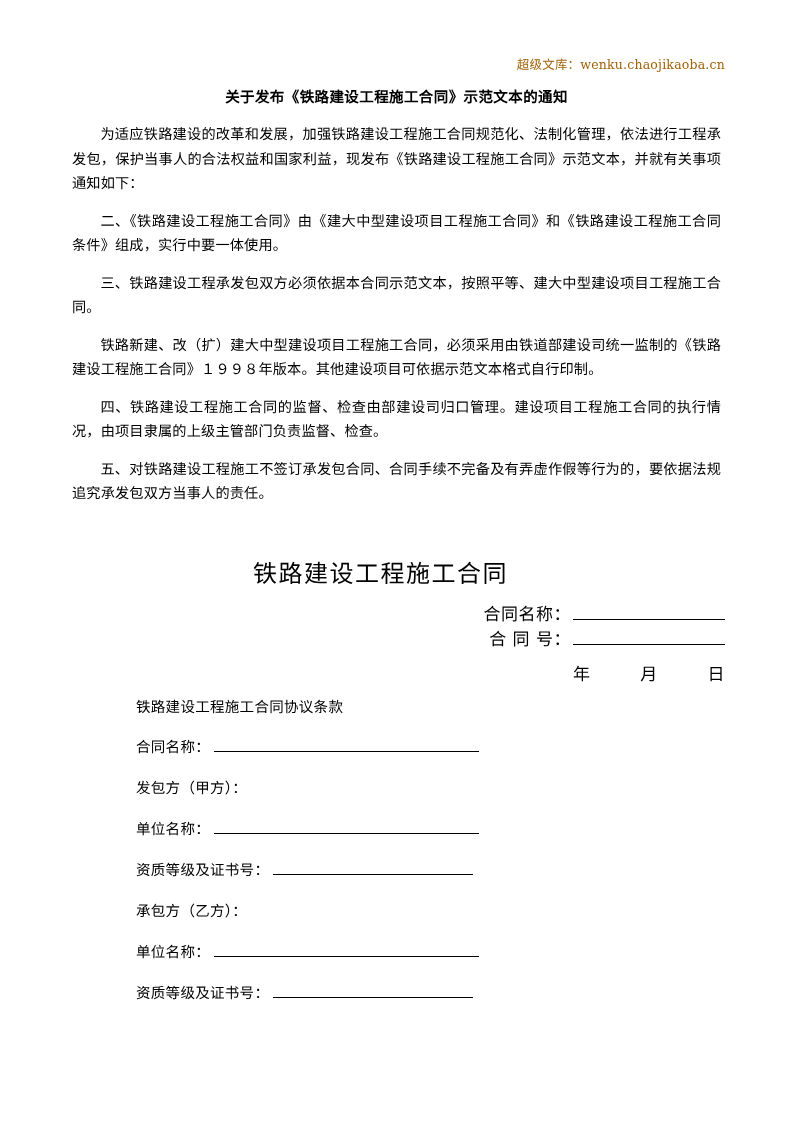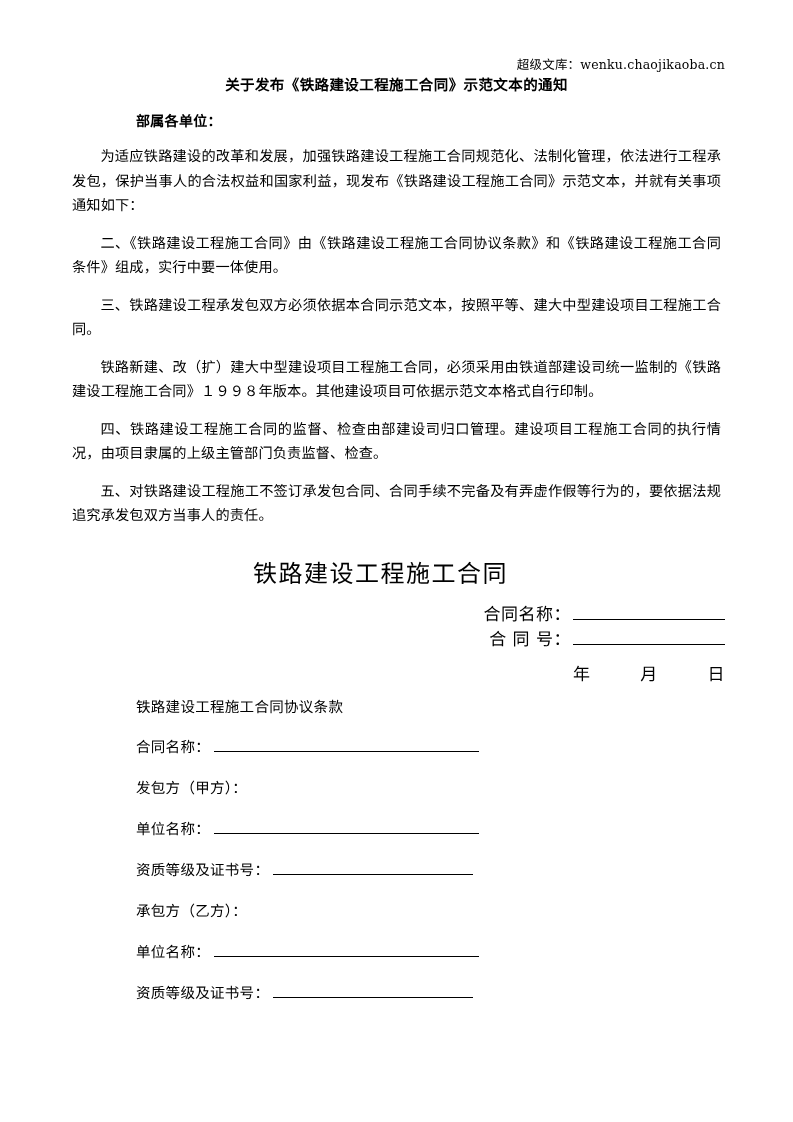--- a/index.html
+++ b/index.html
@@ -21,30 +21,30 @@
     box-sizing: border-box;
   }
 
   
   .watermark {
     position: absolute;
     top: 54px;
     right: 68px;
     font-family: "DejaVu Serif", "Liberation Serif", serif;
     font-size: 12.5px;
-    color: #000000;
+    color: #a16207;
     white-space: nowrap;
     letter-spacing: 0.2px;
   }
 
   
   .notice {
     position: absolute;
     left: 72px;
-    top: 74px;
+    top: 86px;
     width: 649px;
   }
   .doc-title {
     text-align: center;
     font-size: 14.5px;
     font-weight: bold;
     line-height: 22px;
     letter-spacing: 0.4px;
     margin: 0 0 14px 0;
   }
@@ -157,24 +157,23 @@
 </style>
 </head>
 <body>
 
 <div class="page">
 
   <div class="watermark">超级文库：wenku.chaojikaoba.cn</div>
 
   <div class="notice">
     <h1 class="doc-title">关于发布《铁路建设工程施工合同》示范文本的通知</h1>
-    <p class="salutation">部属各单位：</p>
     <div id="notice-paras">
         <p class="para">为适应铁路建设的改革和发展，加强铁路建设工程施工合同规范化、法制化管理，依法进行工程承发包，保护当事人的合法权益和国家利益，现发布《铁路建设工程施工合同》示范文本，并就有关事项通知如下：</p>
-        <p class="para">二、《铁路建设工程施工合同》由《铁路建设工程施工合同协议条款》和《铁路建设工程施工合同条件》组成，实行中要一体使用。</p>
+        <p class="para">二、《铁路建设工程施工合同》由《建大中型建设项目工程施工合同》和《铁路建设工程施工合同条件》组成，实行中要一体使用。</p>
         <p class="para">三、铁路建设工程承发包双方必须依据本合同示范文本，按照平等、建大中型建设项目工程施工合同。</p>
         <p class="para">铁路新建、改（扩）建大中型建设项目工程施工合同，必须采用由铁道部建设司统一监制的《铁路建设工程施工合同》１９９８年版本。其他建设项目可依据示范文本格式自行印制。</p>
         <p class="para">四、铁路建设工程施工合同的监督、检查由部建设司归口管理。建设项目工程施工合同的执行情况，由项目隶属的上级主管部门负责监督、检查。</p>
         <p class="para">五、对铁路建设工程施工不签订承发包合同、合同手续不完备及有弄虚作假等行为的，要依据法规追究承发包双方当事人的责任。</p>
       </div>
   </div>
 
   <div class="contract-heading">铁路建设工程施工合同</div>
 
   <div class="top-fields">

